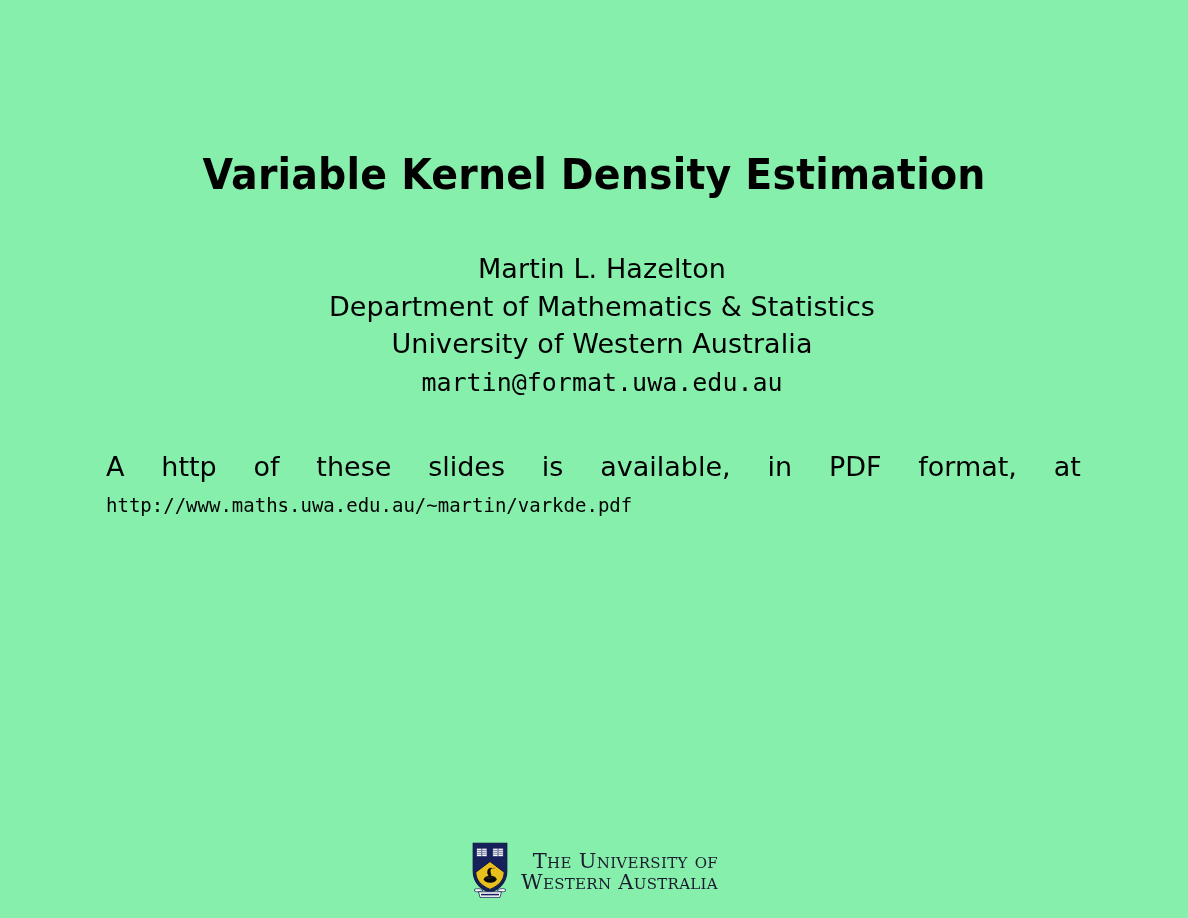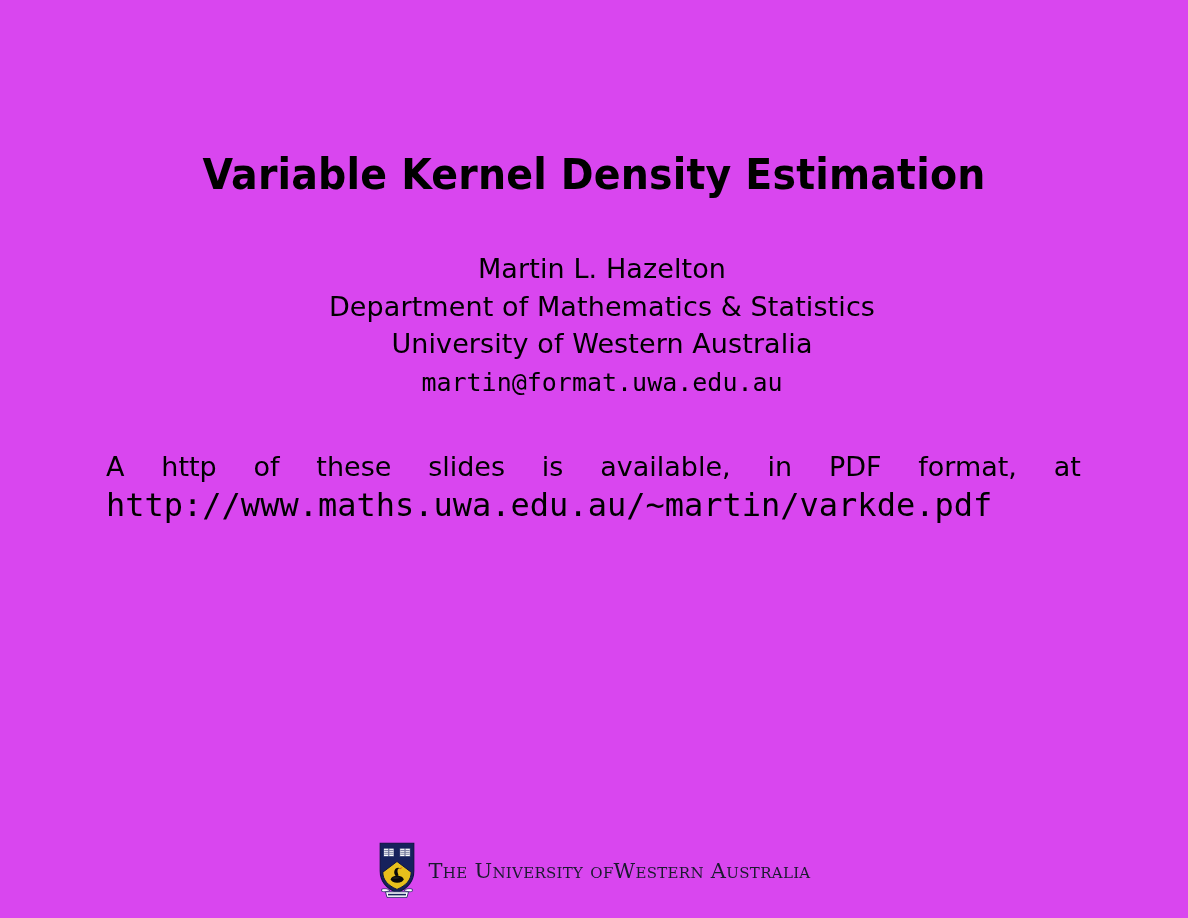--- a/index.html
+++ b/index.html
@@ -13,21 +13,21 @@
     position: relative;
     overflow: hidden;
     font-family: "DejaVu Sans", "Liberation Sans", sans-serif;
     color: #000000;
     -webkit-font-smoothing: antialiased;
   }
 
   .slide {
     position: absolute;
     inset: 0;
-    background: #d946ef;
+    background: #86efac;
   }
 
   
   .title {
     position: absolute;
     top: 151px;
     left: 0;
     width: 1188px;
     text-align: center;
     font-family: "DejaVu Sans", "Liberation Sans", sans-serif;
@@ -82,21 +82,21 @@
     line-height: 38px;
     color: #000000;
     display: flex;
     justify-content: space-between;
     white-space: nowrap;
   }
   .body-line span { display: inline-block; }
   .body-url {
     font-family: "DejaVu Sans Mono", "Liberation Mono", monospace;
     font-weight: 400;
-    font-size: 32px;
+    font-size: 19px;
     line-height: 38px;
     color: #000000;
     white-space: nowrap;
     letter-spacing: 0px;
   }
 
   
   .footer-logo {
     position: absolute;
     left: 0;
@@ -109,21 +109,21 @@
   }
   .crest {
     width: 40px;
     height: 60px;
     position: relative;
     flex: 0 0 auto;
   }
   .crest svg { display: block; }
   .uwa-wordmark {
     display: flex;
-    flex-direction: row;
+    flex-direction: column;
     justify-content: center;
     line-height: 1.02;
     padding-top: 2px;
     align-items: flex-end;
   }
   .uwa-wordmark .wm-line {
     font-family: "DejaVu Serif", "Liberation Serif", serif;
     font-variant: small-caps;
     font-weight: 400;
     font-size: 21px;

